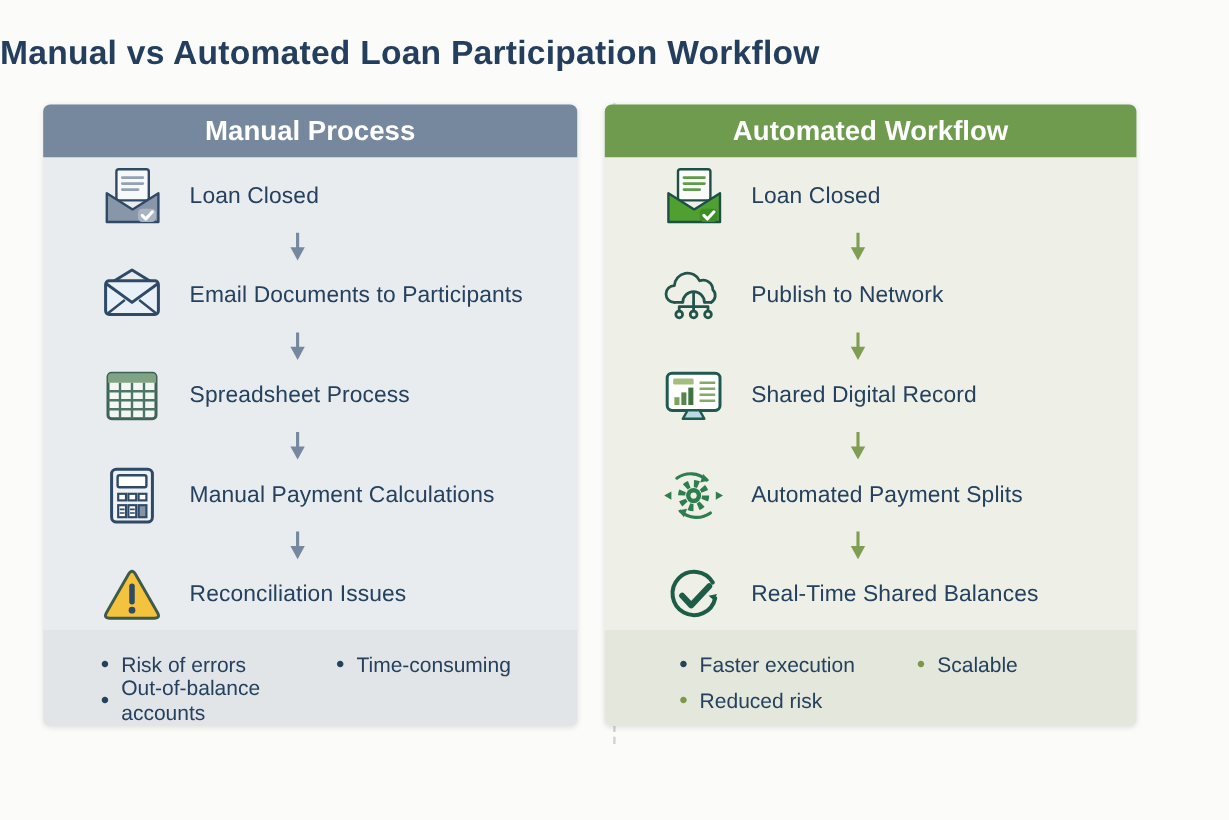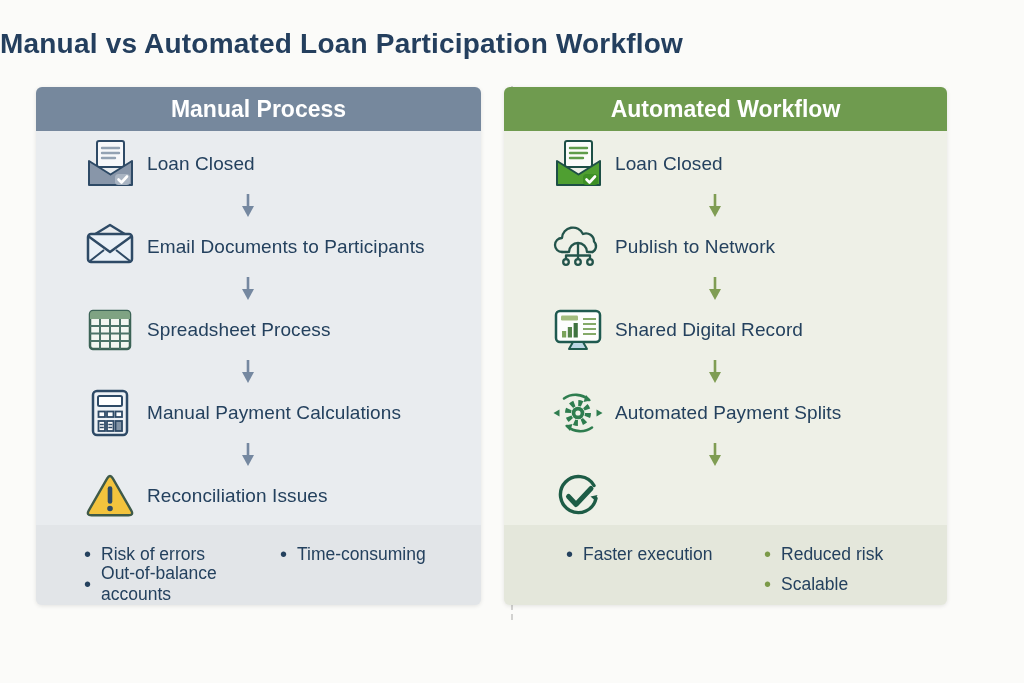--- a/index.html
+++ b/index.html
@@ -17,21 +17,21 @@
          font-size:28px;font-weight:bold;color:var(--title-text);letter-spacing:.2px;}
   .panel{position:absolute;top:87px;height:518px;border-radius:6px;
          box-shadow:0 1px 4px rgba(0,0,0,.10);display:flex;flex-direction:column;}
   .panel.manual{left:36px;width:445px;background:var(--manual-body-bg);}
   .panel.automated{left:504px;width:443px;background:var(--automated-body-bg);}
   .panel-header{height:48px;border-radius:6px 6px 0 0;display:flex;align-items:center;justify-content:center;
                 font-size:23px;font-weight:bold;color:var(--header-text);}
   .manual .panel-header{background:var(--manual-header-bg);}
   .automated .panel-header{background:var(--automated-header-bg);}
   .panel-body{flex:1;display:flex;flex-direction:column;padding-top:4px;}
-  .step{height:58px;display:flex;align-items:center;padding-left:46px;gap:9px;}
+  .step{height:58px;display:flex;align-items:center;padding-left:46px;gap:20px;}
   .icon{width:56px;height:56px;flex:none;display:flex;align-items:center;justify-content:center;}
   .step-label{font-size:19px;font-weight:500;color:var(--step-text);letter-spacing:.1px;}
   .arrow-row{height:25px;display:flex;justify-content:center;}
   .arrow-row svg{margin-left:-22px;}
   .manual .arrow-row{color:var(--manual-arrow);}
   .automated .arrow-row{color:var(--automated-arrow);}
   .panel-footer{height:86px;border-radius:0 0 6px 6px;display:grid;align-content:start;
                 grid-auto-rows:30px;padding-top:14px;font-size:17.5px;color:var(--step-text);}
   .manual .panel-footer{background:var(--manual-footer-bg);padding-left:48px;grid-template-columns:196px 1fr;}
   .automated .panel-footer{background:var(--automated-footer-bg);padding-left:62px;grid-template-columns:198px 1fr;}
@@ -248,29 +248,30 @@
       </div>
 
       <div class="step">
         <span class="icon">
           <svg width="56" height="56" viewBox="0 0 56 56">
             <path d="M44 17.5 a18 18 0 1 0 2 13" fill="none" stroke="#1d5c46" stroke-width="3.4" stroke-linecap="round"></path>
             <path d="M47.5 27 l-2.5 5.5 -4.5-4 Z" fill="#1d5c46"></path>
             <path d="M18.5 28.5 l7.5 8 L41 20.5" stroke="#1d5c46" stroke-width="5" fill="none" stroke-linecap="round" stroke-linejoin="round"></path>
           </svg>
         </span>
+        <span class="step-label">Real-Time Shared Balances</span>
       </div>
     </div>
 
     <div class="panel-footer">
       <div class="bullet">
           <span>Faster execution</span>
+        </div>
+      <div class="bullet green-dot col2">
+          <span>Scalable</span>
         </div>
       <div class="bullet green-dot">
           <span>Reduced risk</span>
         </div>
-      <div class="bullet green-dot col2">
-          <span>Scalable</span>
-        </div>
     </div>
   </div>
 
 </div>
 
 </body></html>

